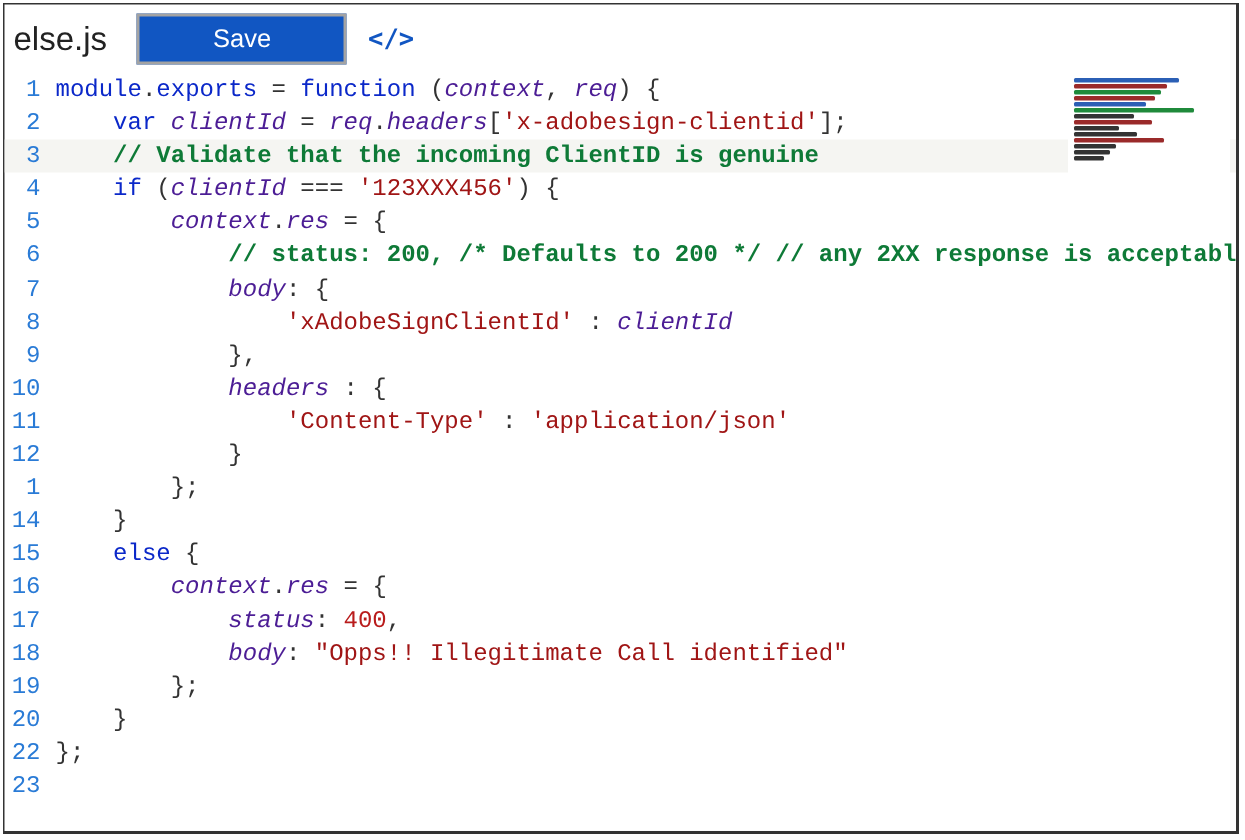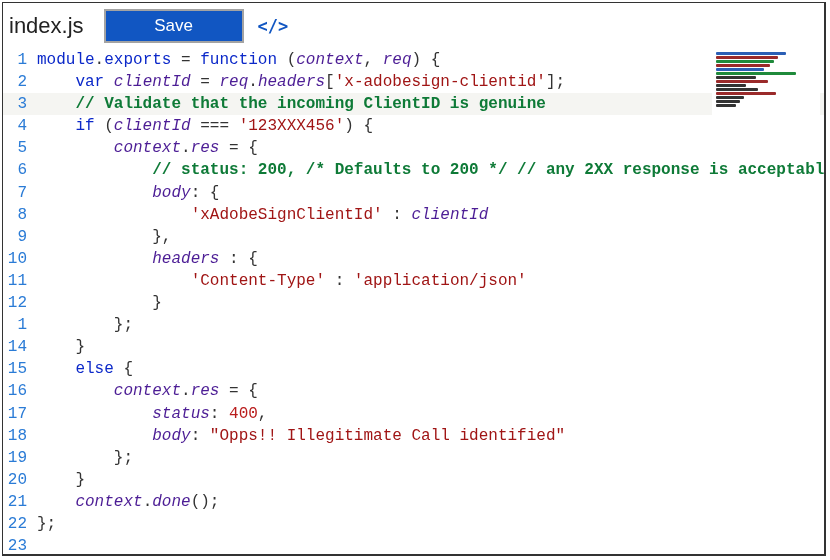--- a/index.html
+++ b/index.html
@@ -122,21 +122,21 @@
   .cm { color: #0e7a37; font-weight: bold; }        
   .op { color: #333; }           
   .pl { color: #333; }
 </style>
 </head>
 <body>
 
 <div class="editor-frame">
 
   <div class="toolbar">
-    <div class="filename">index.js</div>
+    <div class="filename">else.js</div>
 
     <button class="btn btn-primary">
       <span>Save</span>
     </button>
 
 
     <a class="link">
       <span class="glyph">&lt;/&gt;</span>
     </a>
   </div>
@@ -233,24 +233,20 @@
         </div>
         <div class="line">
           <div class="gutter">19</div>
           <div class="codecell"><span class="op">        };</span></div>
         </div>
         <div class="line">
           <div class="gutter">20</div>
           <div class="codecell"><span class="op">    }</span></div>
         </div>
         <div class="line">
-          <div class="gutter">21</div>
-          <div class="codecell"><span class="pl">    </span><span class="fn">context</span><span class="op">.</span><span class="fn">done</span><span class="op">();</span></div>
-        </div>
-        <div class="line">
           <div class="gutter">22</div>
           <div class="codecell"><span class="op">};</span></div>
         </div>
         <div class="line">
           <div class="gutter">23</div>
           <div class="codecell"><span class="pl"></span></div>
         </div>
       </div>
   </div>
 

